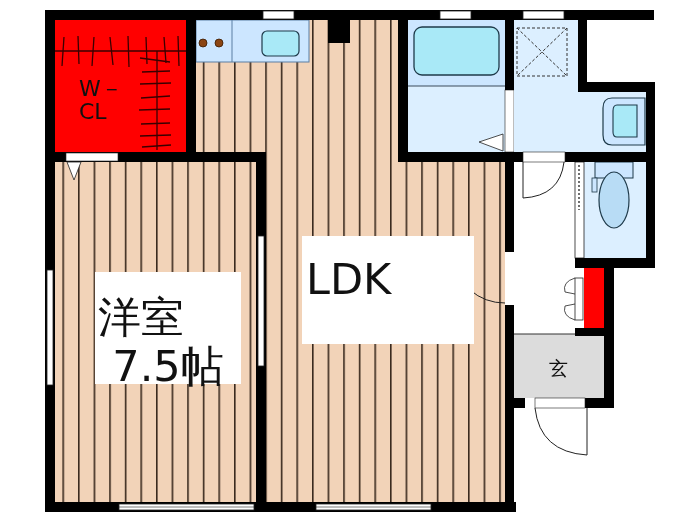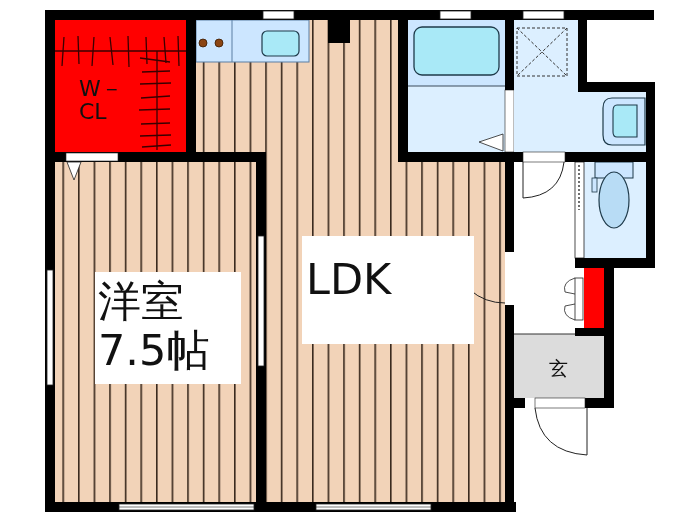--- a/index.html
+++ b/index.html
@@ -151,22 +151,22 @@
 
   <rect x="535" y="398" width="50" height="10" fill="#fff" stroke="#222" stroke-width="0.6"></rect>
   <path d="M535,408 Q540,452 587,455 L587,408" fill="none" stroke="#222" stroke-width="1"></path>
 </svg>
 
 <div class="lbl lbl-big" style="left:302px;top:236px;width:164px;height:84px;padding:12px 4px;">
   <div style="padding-top:10px;">LDK</div>
 </div>
 
 <div class="lbl lbl-big" style="left:95px;top:272px;width:140px;height:112px;padding:0 3px;">
-  <div style="padding-top:8px;">洋室</div>
-  <div style="padding-top:6px;">7.5帖</div>
+  <div style="padding-top:24px;">洋室</div>
+  <div style="padding-top:6px;text-align:center;">7.5帖</div>
 </div>
 
 <div class="lbl-wcl" style="left:79px;top:77px;">
   <div>W－</div>
   <div>CL</div>
 </div>
 
 <div class="lbl-genkan" style="left:549px;top:356px;">玄</div>
 
 </body></html>

